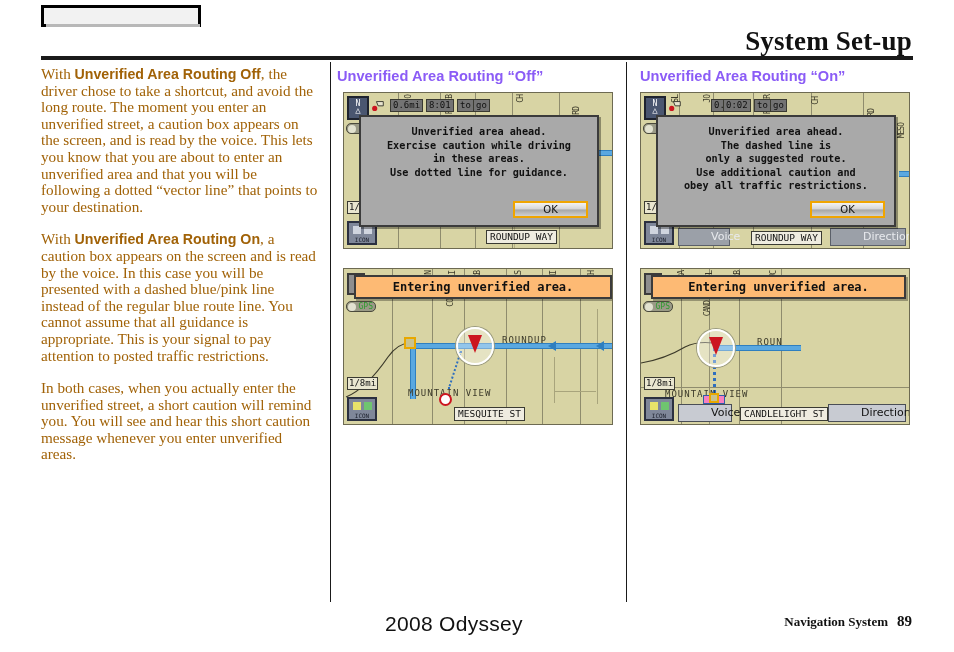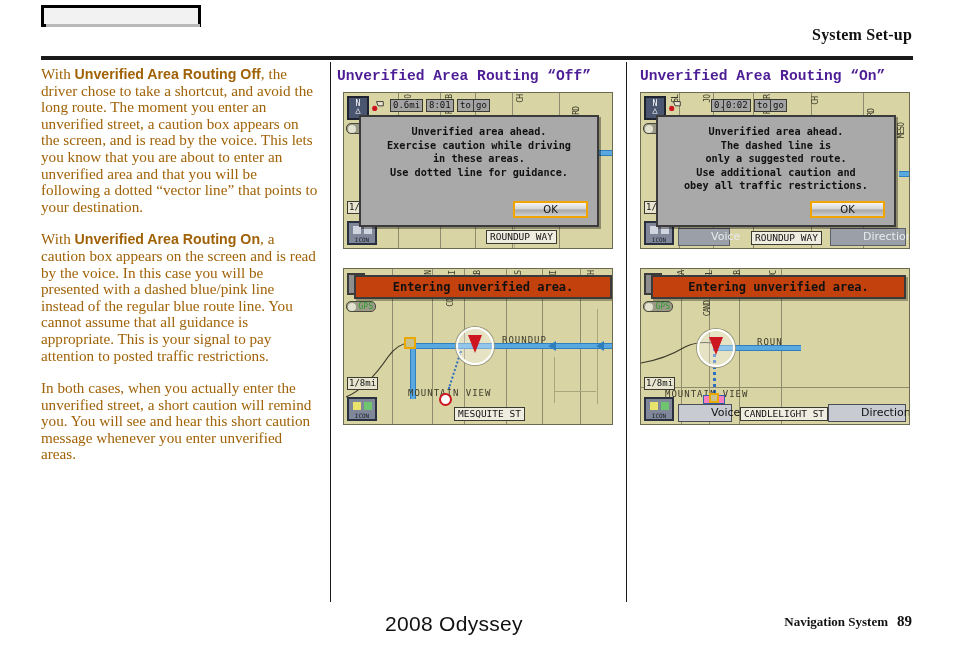--- a/index.html
+++ b/index.html
@@ -8,42 +8,42 @@
     font-family:"Liberation Serif",serif;overflow:hidden;
   }
   
   .tab-box{
     position:absolute;left:41px;top:5px;width:160px;height:22px;
     background:#f2f2f2;border:3px solid #000;box-sizing:border-box;
   }
   .tab-box::after{content:"";position:absolute;left:2px;top:100%;width:100%;height:3px;background:#b8b8b8;}
   .page-title{
     position:absolute;right:42px;top:26px;
-    font-family:"Liberation Serif",serif;font-weight:bold;font-size:16px;color:#111;
+    font-family:"Liberation Serif",serif;font-weight:bold;font-size:27px;color:#111;
     letter-spacing:.2px;
   }
   .header-rule{position:absolute;left:41px;top:56px;width:872px;height:4px;background:#1a1a1a;}
 
   
   .vrule{position:absolute;top:62px;width:1px;height:540px;background:#1a1a1a;}
   .vrule.a{left:330px;}
   .vrule.b{left:626px;}
 
   
   .col-left{position:absolute;left:41px;top:66px;width:278px;}
   .col-left p{
     margin:0 0 16px 0;font-size:15.2px;line-height:16.6px;color:#a16207;
     font-family:"Liberation Serif",serif;text-align:left;
   }
   .col-left p b{font-family:"Liberation Sans",sans-serif;font-weight:bold;font-size:14.2px;}
 
   
   .sec-head{
-    position:absolute;font-family:Liberation Mono, monospace;font-weight:bold;
-    font-size:14.6px;color:#4c1d95;white-space:nowrap;
+    position:absolute;font-family:Liberation Sans, sans-serif;font-weight:bold;
+    font-size:14.6px;color:#8b5cf6;white-space:nowrap;
   }
   .sec-head.m{left:337px;top:68px;}
   .sec-head.r{left:640px;top:68px;}
 
   
   .nav{
     position:absolute;width:270px;height:157px;
     background:#d8d4a4;border:1px solid #6d6a52;box-sizing:border-box;
     overflow:hidden;
     font-family:"DejaVu Sans Mono",monospace;
@@ -66,21 +66,21 @@
 
   
   .veh{position:absolute;width:34px;height:34px;border-radius:50%;border:2px solid #ffffff;box-shadow:0 0 0 1px #9a9a80;background:rgba(255,255,255,.35);}
   .veh::after{
     content:"";position:absolute;left:50%;top:6px;transform:translateX(-50%);
     width:0;height:0;border-left:7px solid transparent;border-right:7px solid transparent;border-top:18px solid #cc1620;
   }
 
   
   .chip{
-    position:absolute;background:#a3a3a3;border:1px solid #3a3a32;color:#111;
+    position:absolute;background:#737373;border:1px solid #3a3a32;color:#111;
     font-family:"DejaVu Sans Mono",monospace;font-size:9px;line-height:11px;
     padding:0 2px;white-space:nowrap;
   }
   .compass{
     position:absolute;left:3px;top:3px;width:22px;height:24px;background:#4a5670;
     border:2px solid #1e232f;box-sizing:border-box;color:#fff;
     font-family:"DejaVu Sans Mono",monospace;font-size:8px;text-align:center;line-height:9px;
   }
   .compass .n{display:block;margin-top:1px;}
   .compass .ar{display:block;font-size:9px;margin-top:-2px;}
@@ -137,21 +137,21 @@
   }
   .okbtn{
     position:absolute;right:9px;bottom:7px;width:75px;height:17px;
     border:2px solid #f0a500;box-sizing:border-box;
     background:linear-gradient(180deg,#f2f2f2 0%,#d9d9d9 42%,#a8a8a8 55%,#d0d0d0 100%);
     color:#111;font-family:"DejaVu Sans",sans-serif;font-size:10px;line-height:13px;text-align:center;
   }
 
   
   .banner{
-    position:absolute;background:#c2410c;border:2px solid #3b3b3b;box-sizing:border-box;
+    position:absolute;background:#fdba74;border:2px solid #3b3b3b;box-sizing:border-box;
     color:#111;font-family:"DejaVu Sans Mono",monospace;font-size:12px;line-height:20px;
     text-align:center;font-weight:bold;box-shadow:2px 2px 0 rgba(0,0,0,.3);
   }
   .banner-tab{position:absolute;width:18px;height:22px;background:#8e8e8e;border:2px solid #3b3b3b;box-sizing:border-box;}
 
   
   .inset{
     position:absolute;background:#5d6448;border:2px solid #e8a800;box-sizing:border-box;overflow:hidden;
   }
   .inset .iroad{position:absolute;background:#c7c08a;}

